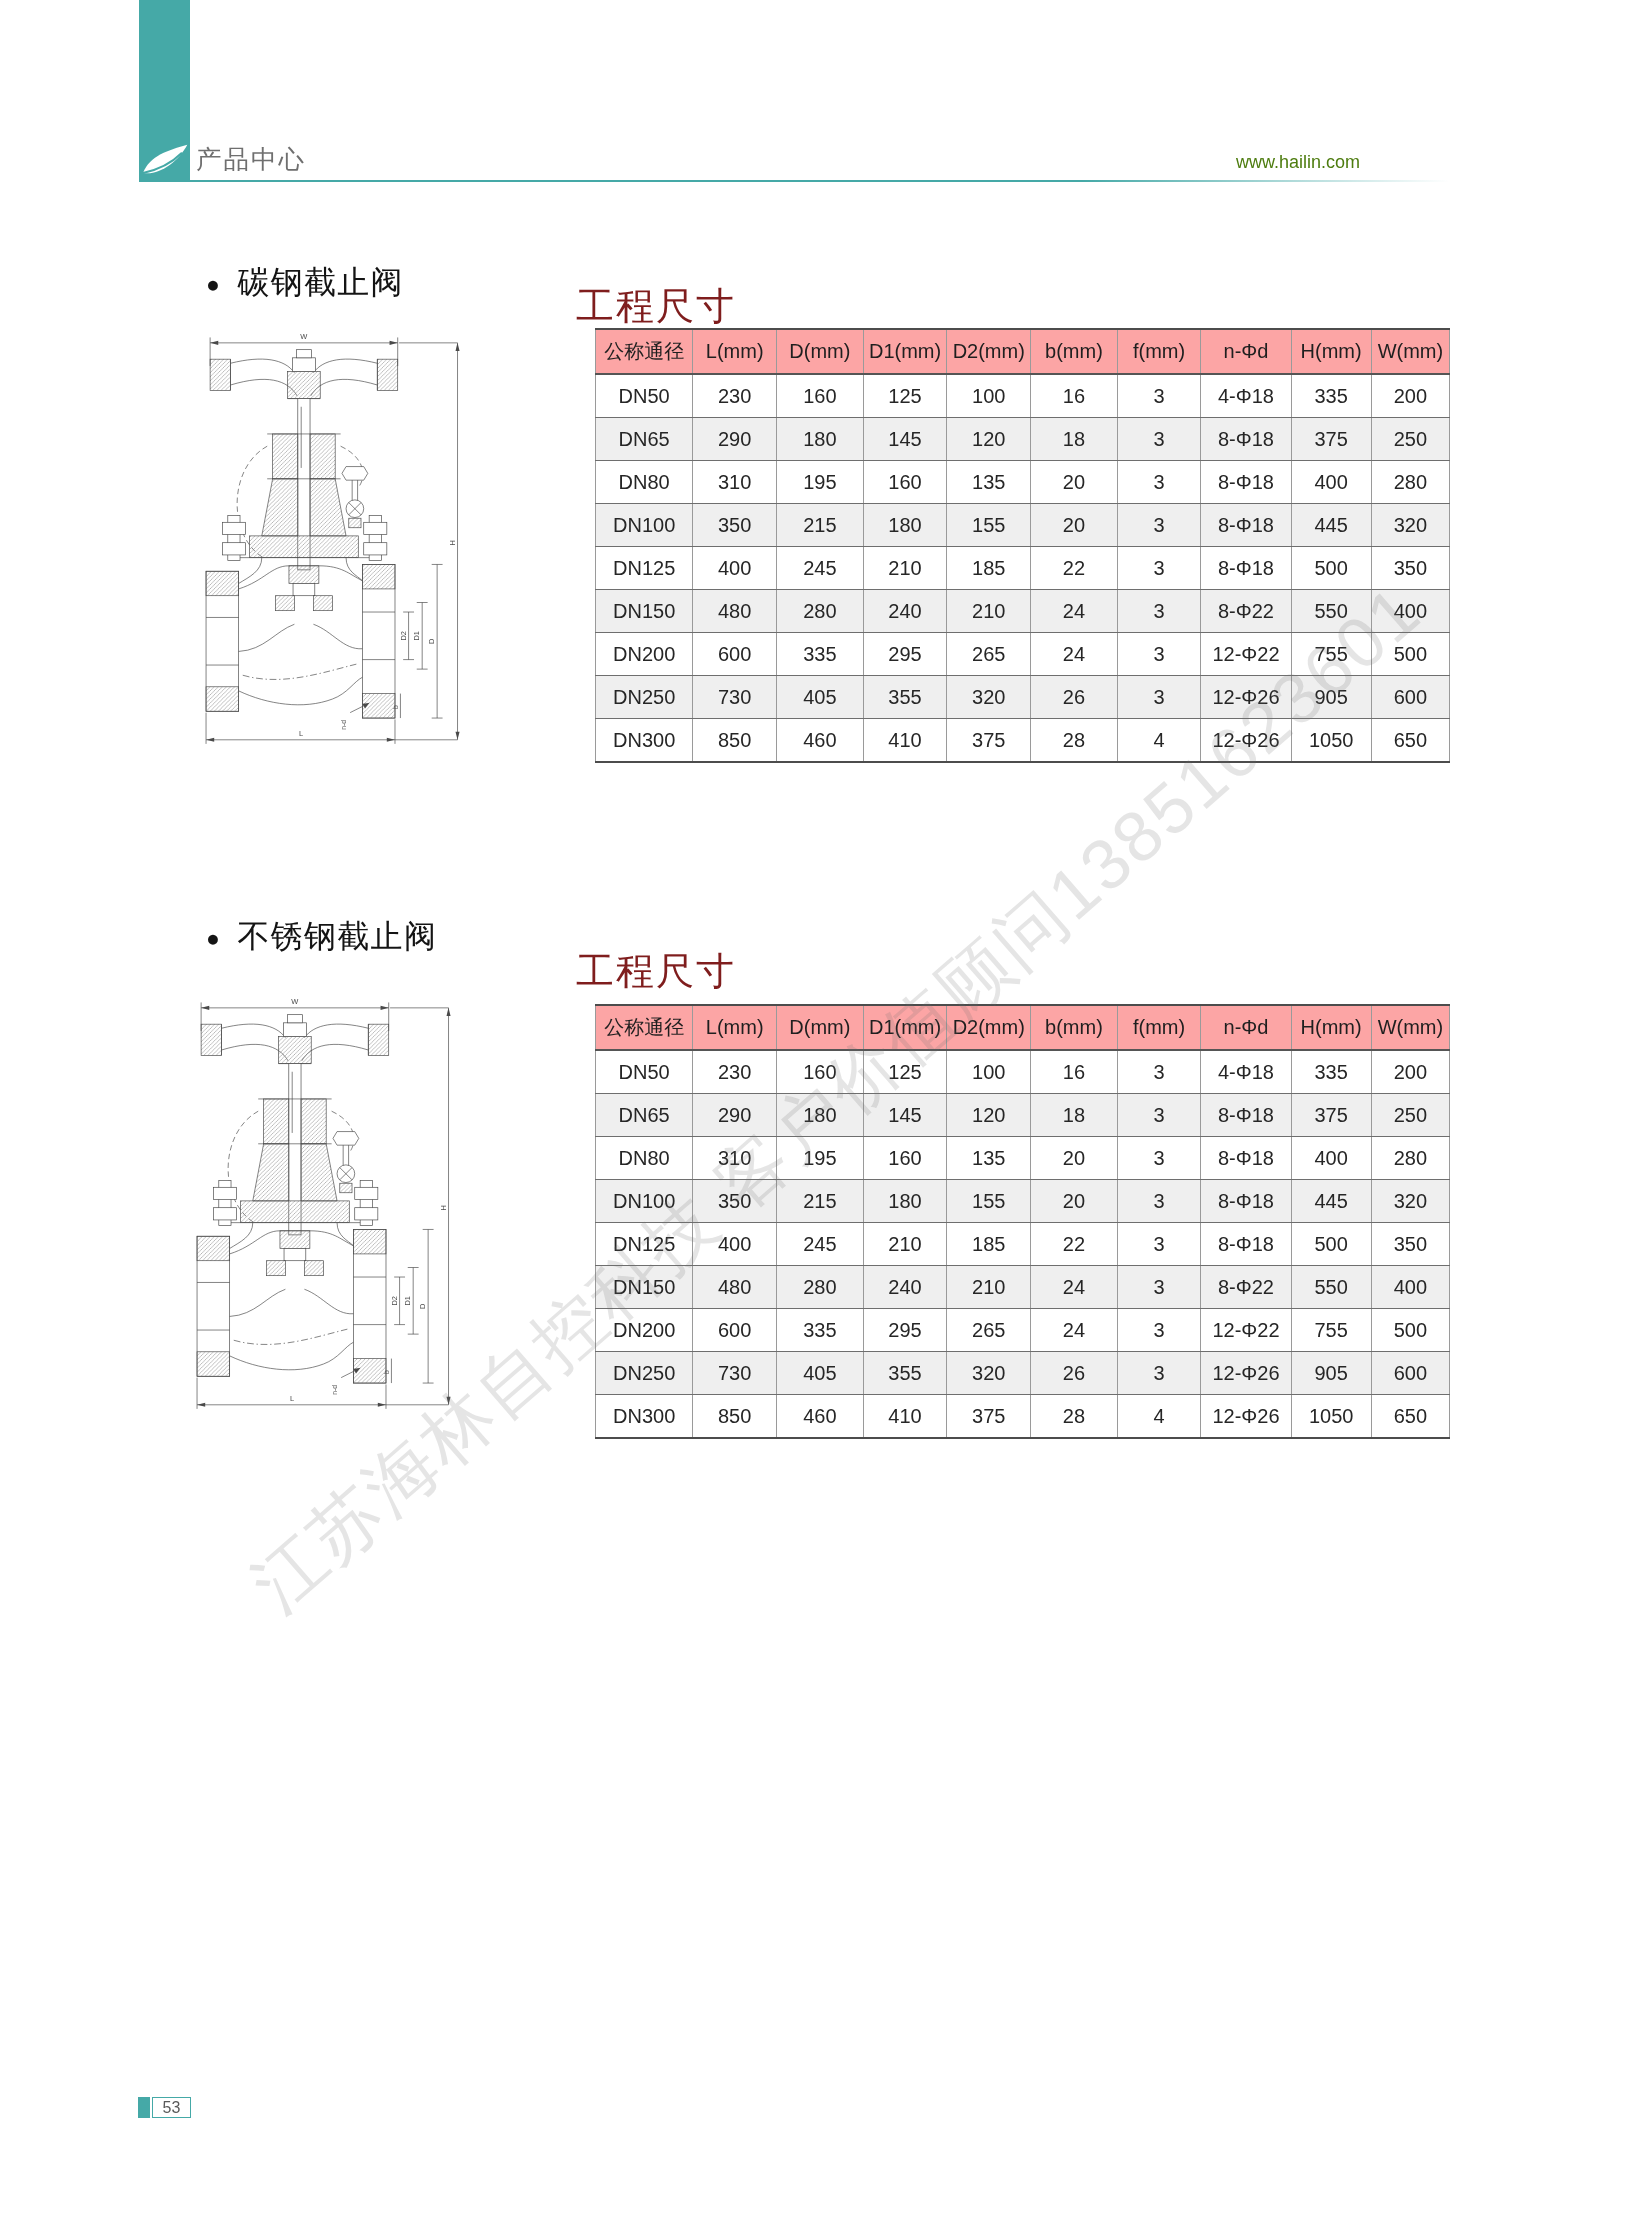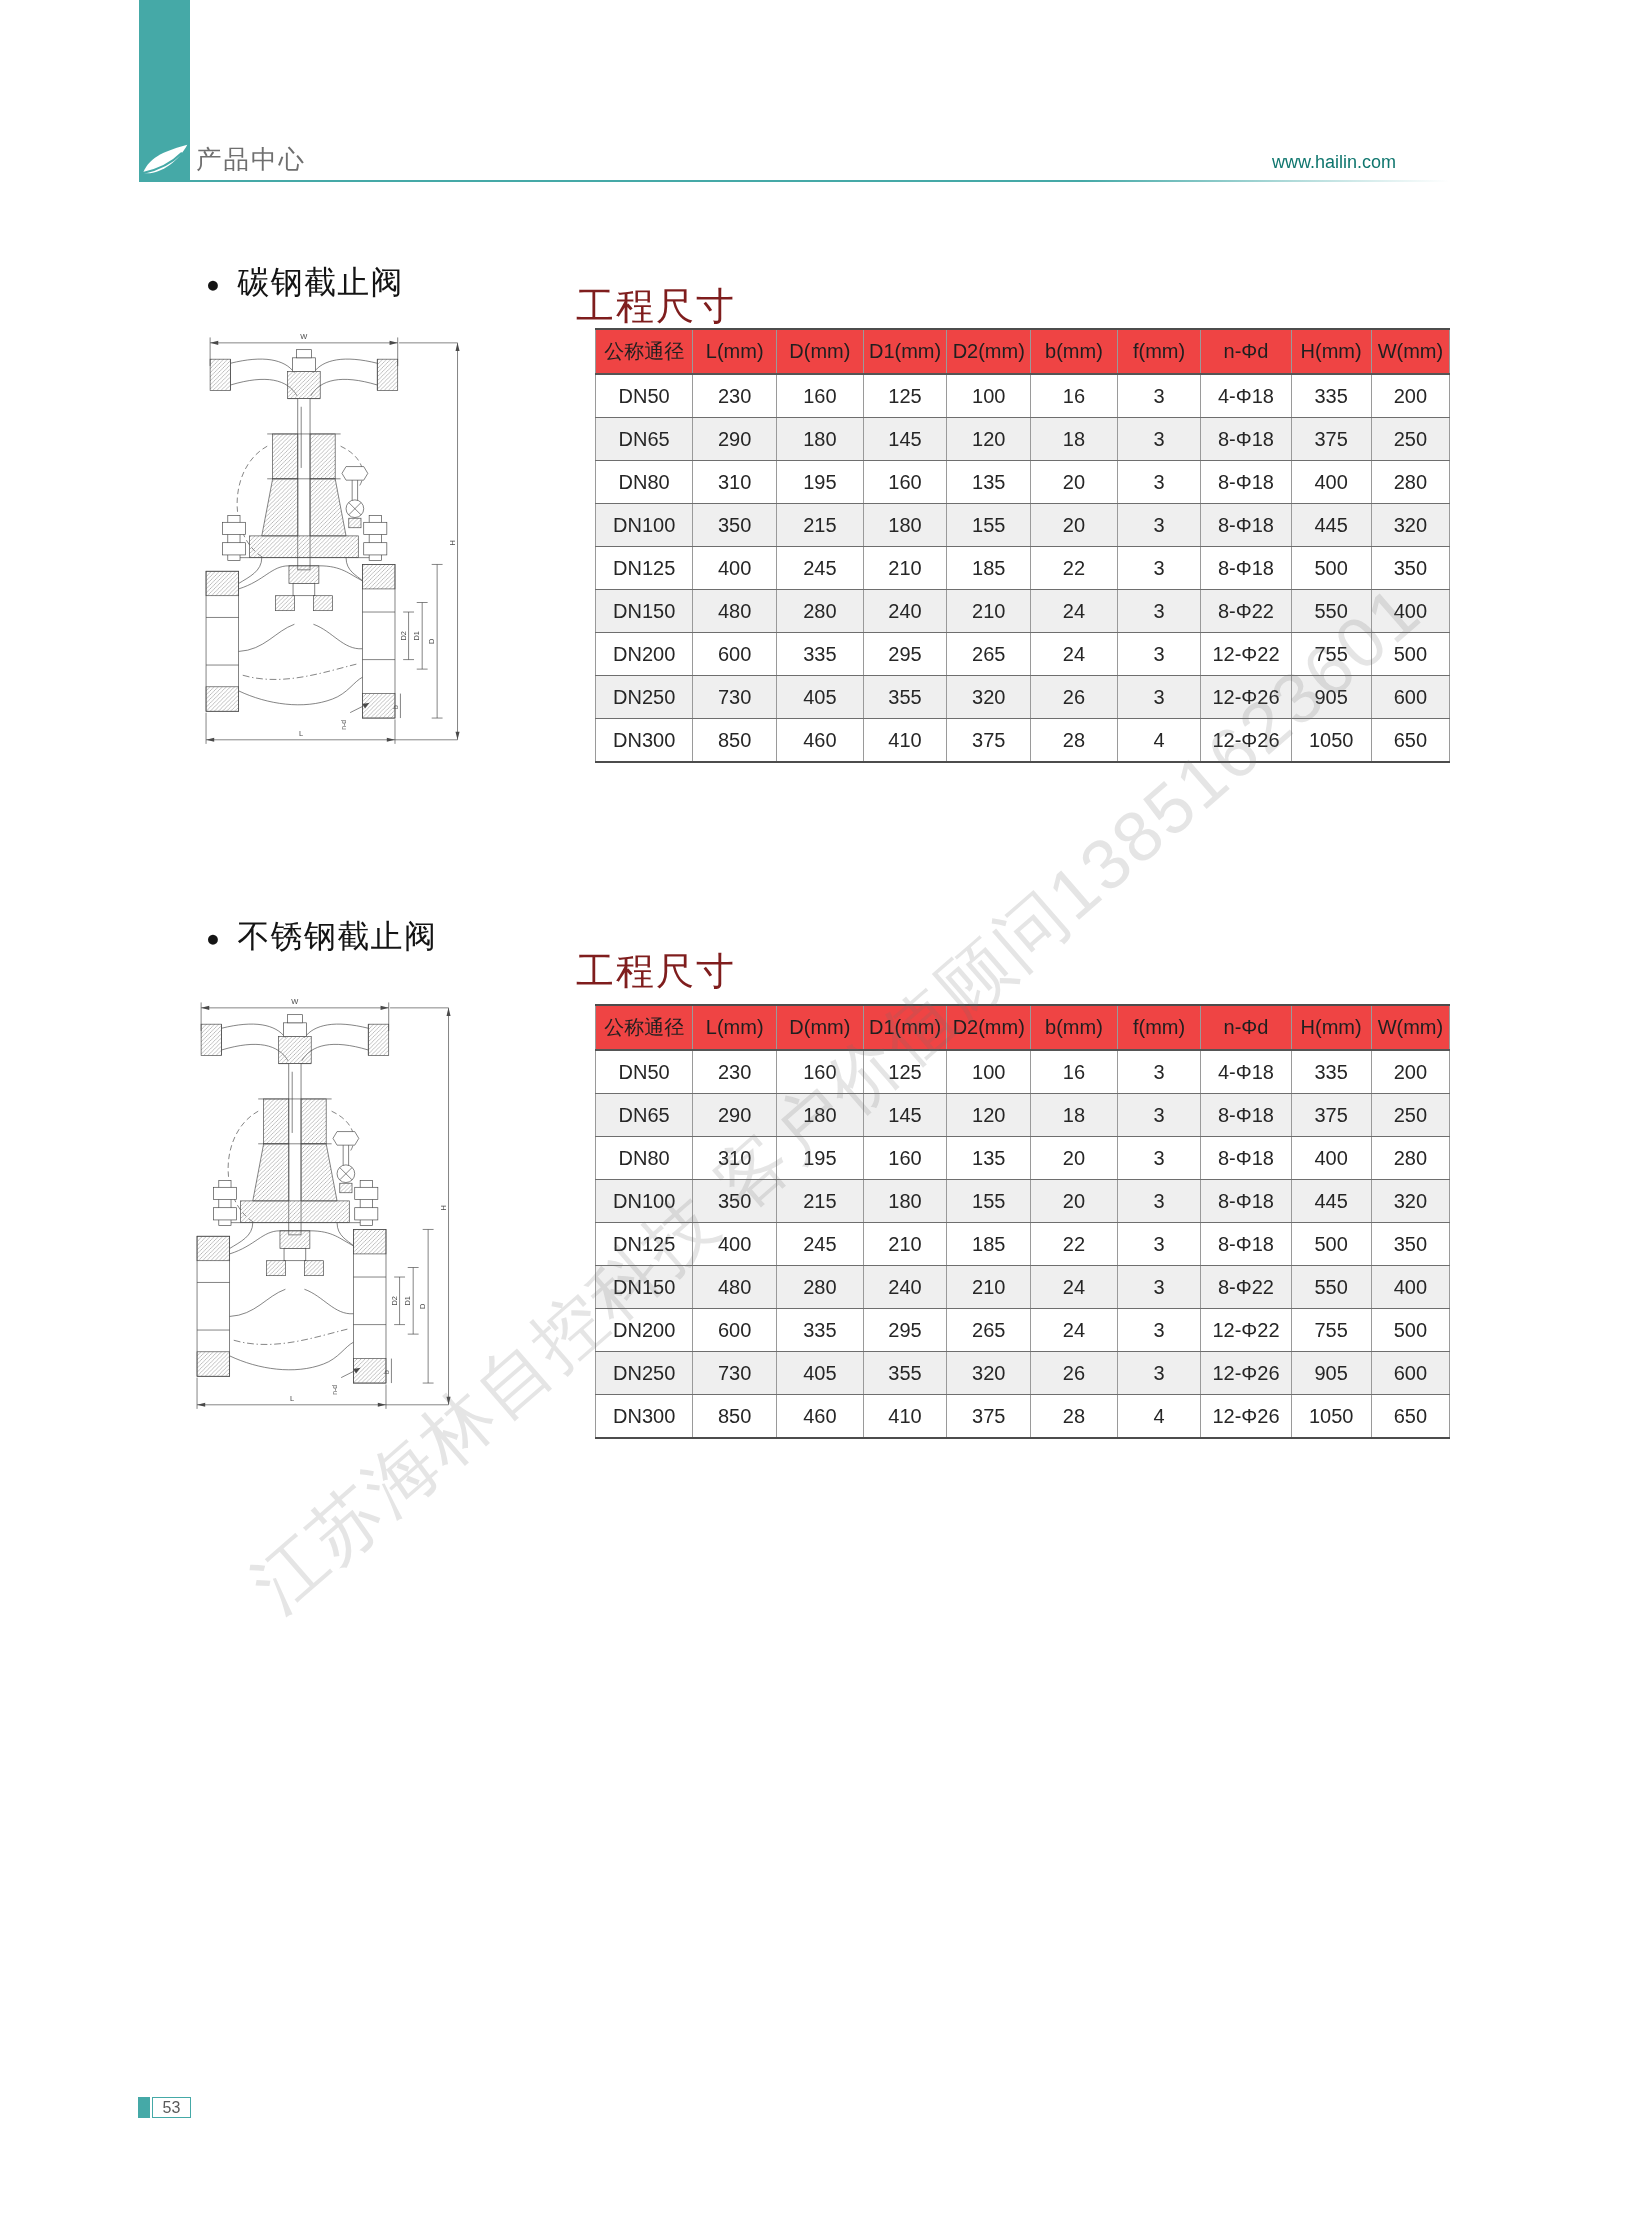--- a/index.html
+++ b/index.html
@@ -8,38 +8,38 @@
     font-family:"Liberation Sans","DejaVu Sans",sans-serif;overflow:hidden;
   }
   .page{position:absolute;inset:0;}
 
   
   .topbar-block{position:absolute;left:139px;top:0;width:51px;height:182px;background:#45a9a7;}
   .leaf{position:absolute;left:0;bottom:1.3px;width:51px;height:39px;}
   .topbar-rule{position:absolute;left:139px;top:180px;width:1310px;height:2px;
     background:linear-gradient(to right,#45a9a7 0%,#45a9a7 72%,rgba(69,169,167,0) 100%);}
   .breadcrumb{position:absolute;left:196px;top:142px;font-size:25.5px;color:#6f6f6f;letter-spacing:2px;}
-  .website{position:absolute;left:1236px;top:152px;width:196px;text-align:center;font-size:18px;color:#0f766e;}
+  .website{position:absolute;left:1236px;top:152px;width:196px;text-align:left;font-size:18px;color:#4d7c0f;}
 
   
   .section-head{position:absolute;display:flex;align-items:center;}
   .section-head .dot{font-size:23px;line-height:1;color:#141414;margin-right:17.5px;transform:translateY(1.3px);}
   .section-head .stitle{font-size:32px;font-weight:normal;color:#141414;letter-spacing:1.3px;}
   #sec1-head{left:206px;top:261px;}
   #sec2-head{left:206px;top:915px;}
   .table-title{position:absolute;font-size:38px;font-weight:normal;color:#7f1d1d;letter-spacing:2px;}
   #tt1{left:576px;top:281px;}
   #tt2{left:576px;top:946px;}
 
   
   table.dim-table{position:absolute;width:855px;border-collapse:collapse;table-layout:fixed;
     border-top:2.7px solid #4c4c4c;border-bottom:2.7px solid #4c4c4c;background:transparent;}
   #table1{left:595px;top:328px;}
   #table2{left:595px;top:1004px;}
-  .dim-table th{background:#ef4444;font-weight:normal;font-size:20px;color:#1f1f1f;height:43px;
+  .dim-table th{background:#fca5a5;font-weight:normal;font-size:20px;color:#1f1f1f;height:43px;
     border-bottom:2px solid #555;border-left:1.3px solid #9a9a9a;border-right:1.3px solid #9a9a9a;padding:0;text-align:center;}
   .dim-table td{font-size:20px;color:#262626;height:42px;text-align:center;padding:0;
     border-left:1.3px solid #9a9a9a;border-right:1.3px solid #9a9a9a;border-bottom:1.7px solid #6e6e6e;}
   .dim-table tbody tr:nth-child(even){background:#efefef;}
 
   
   .drawing{position:absolute;width:269px;height:418px;}
   #drawing1{left:200px;top:332px;}
   #drawing2{left:191px;top:997px;}
   .drawing svg{width:100%;height:100%;}

